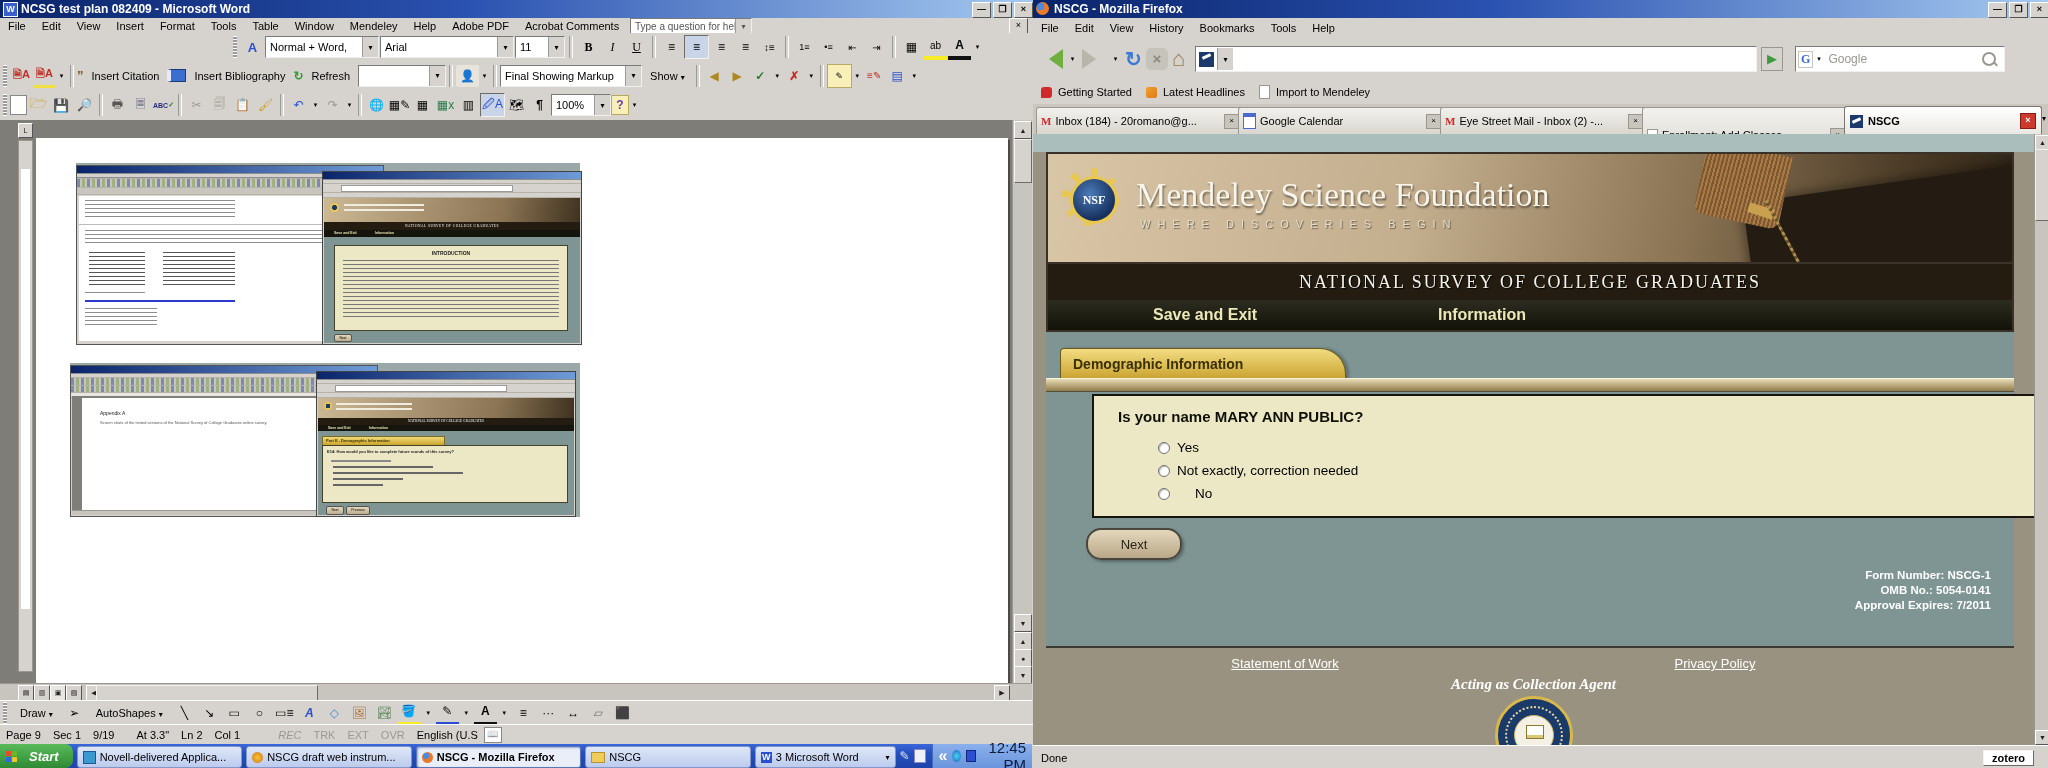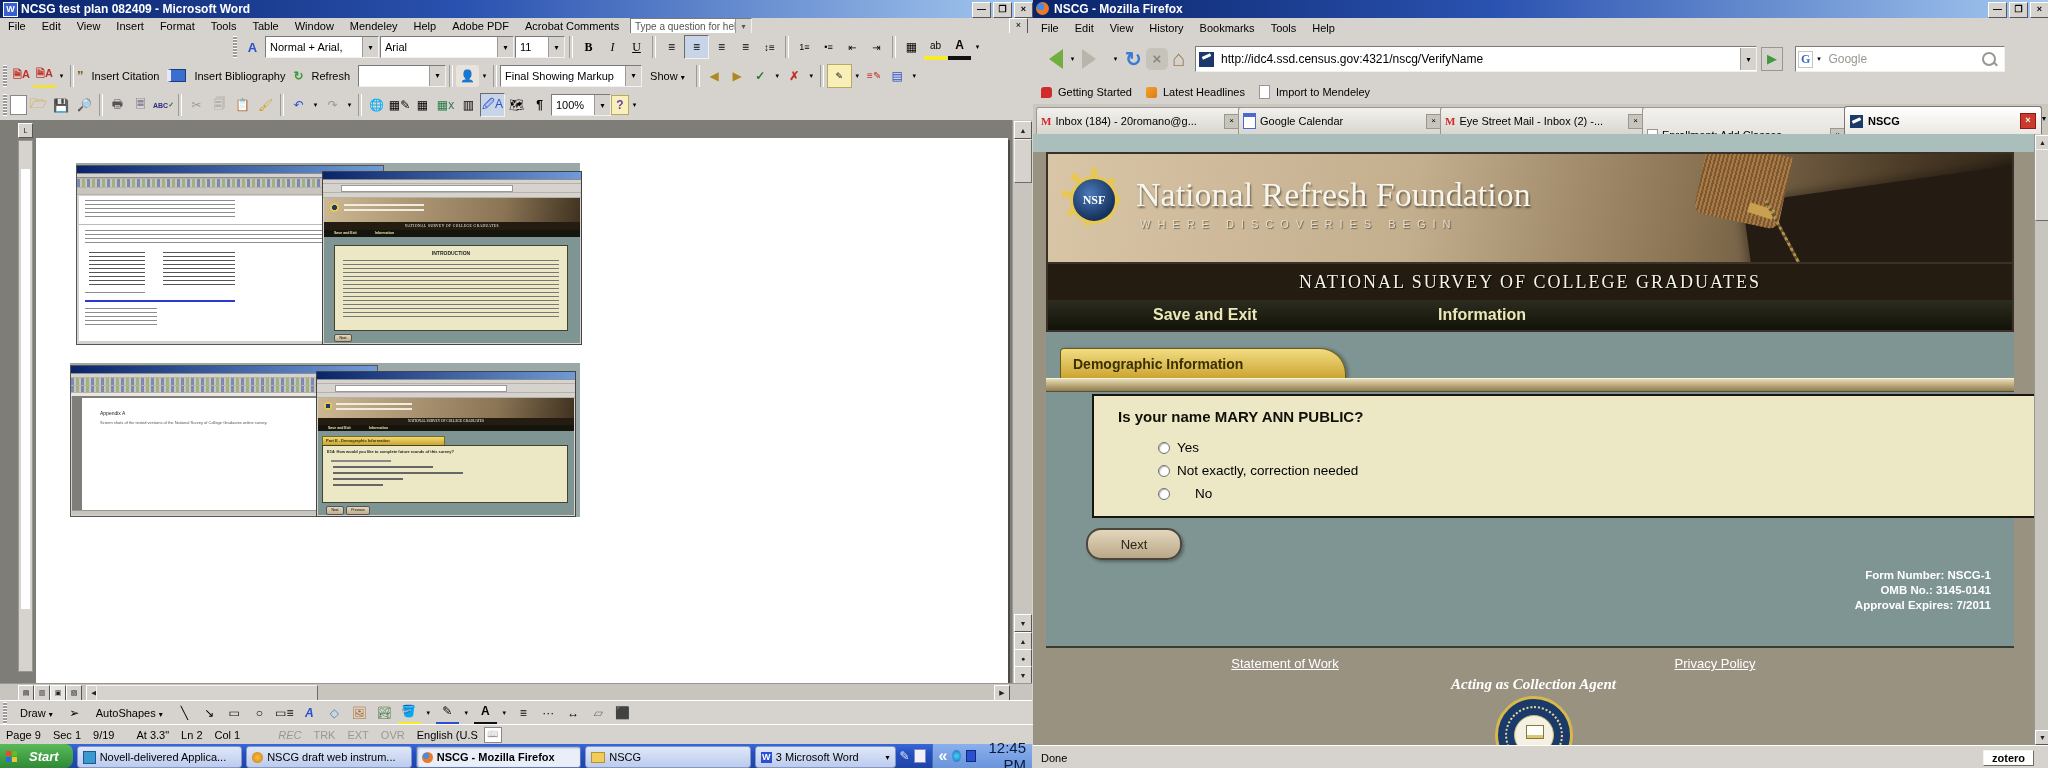--- a/index.html
+++ b/index.html
@@ -74,21 +74,21 @@
         <span class="cmb-ar">▾</span>
       </span>
       <span class="cap-btn a" style="right:4px;top:0;">×</span>
     </div>
 
     <div class="a f tb" style="left:0;top:33px;width:1032px;height:28px;border-bottom:1px solid #b8b5ae;">
       <div class="f" style="margin-left:230px;gap:1px;">
         <span class="grip"></span>
         <span class="ibtn" style="color:#2a4fd0;font-weight:bold;font-size:13px;">A</span>
         <span class="combo" style="width:112px;">
-            <span class="val">Normal + Arial,</span>
+            <span class="val">Normal + Word,</span>
             <span class="cmb-ar">▾</span>
           </span>
         <span class="combo" style="width:132px;">
             <span class="val">Arial</span>
             <span class="cmb-ar">▾</span>
           </span>
         <span class="combo" style="width:48px;">
             <span class="val">11</span>
             <span class="cmb-ar">▾</span>
           </span>
@@ -432,21 +432,20 @@
       <span class="sm-ar">▾</span>
       <span style="width:0;height:0;border:10px solid transparent;border-left:14px solid #b8b5aa;flex:0 0 auto;"></span>
       <span class="sm-ar">▾</span>
       <span style="font-size:20px;color:#3a7bd5;font-weight:bold;flex:0 0 auto;">↻</span>
       <span style="font-size:15px;color:#8a8a84;font-weight:bold;width:22px;height:22px;background:#c6c3ba;border-radius:5px;text-align:center;line-height:22px;flex:0 0 auto;">×</span>
       <span style="font-size:22px;color:#9a7a50;flex:0 0 auto;">⌂</span>
       <span class="combo" style="width:560px;height:24px;margin-left:6px;">
         <span style="width:15px;height:15px;background:#1b3a6b;margin:0 3px;position:relative;flex:0 0 auto;">
           <span style="position:absolute;left:3px;top:3px;width:9px;height:3px;background:#fff;transform:rotate(-25deg);"></span>
         </span>
-        <span class="val" style="font-size:12px;">http://idc4.ssd.census.gov:4321/nscg/VerifyName</span>
         <span class="cmb-ar" style="height:22px;">▾</span>
       </span>
       <span style="font-size:13px;color:#3f9a3f;background:#d6d3ce;border:1px solid #9a9790;width:20px;height:22px;text-align:center;line-height:22px;flex:0 0 auto;">▶</span>
       <span class="combo" style="width:208px;height:24px;margin-left:8px;">
         <span style="font-family:'Liberation Serif',serif;font-weight:bold;color:#3a6ad0;padding:0 2px;border:1px solid #c8c5be;margin-left:2px;font-size:12px;flex:0 0 auto;">G</span>
         <span class="sm-ar" style="height:20px;">▾</span>
         <span class="val" style="color:#9a9790;font-size:12px;">Google</span>
         <span style="width:10px;height:10px;border:2px solid #9a9790;border-radius:50%;position:relative;margin-right:8px;flex:0 0 auto;">
           <span style="position:absolute;left:9px;top:9px;width:5px;height:2px;background:#9a9790;transform:rotate(45deg);"></span>
         </span>
@@ -493,21 +492,21 @@
       <span class="a" style="right:2px;top:10px;font-size:8px;">▾</span>
     </div>
 
     <div class="a" style="left:0;top:134px;width:1015px;height:611px;background:#9a9280;overflow:hidden;">
 
       <div class="a" style="left:0;top:0;width:1001px;height:18px;background:#aabfbc;"></div>
 
       <div class="a" style="left:13px;top:18px;width:968px;height:112px;border:2px solid #3a3228;box-sizing:border-box;background:linear-gradient(100deg,#d9c6a6 0%,#c3ae8e 38%,#8a7454 66%,#4a3a26 88%,#2e2416 100%);overflow:hidden;">
         <div class="a" style="left:14px;top:14px;width:58px;height:58px;border-radius:50%;background:repeating-conic-gradient(#e8c850 0 14deg,rgba(232,200,80,0) 14deg 45deg);"></div>
         <div class="a" style="left:22px;top:22px;width:42px;height:42px;border-radius:50%;background:radial-gradient(circle at 40% 35%,#4a7ab8,#17315e 70%);border:3px solid #e8c850;color:#fff;font:bold 12px 'Liberation Serif',serif;display:flex;align-items:center;justify-content:center;">NSF</div>
-        <div class="a" style="left:88px;top:22px;font:34px 'Liberation Serif',serif;color:#f8f5ec;text-shadow:1px 2px 2px rgba(0,0,0,.5);">National Refresh Foundation</div>
+        <div class="a" style="left:88px;top:22px;font:34px 'Liberation Serif',serif;color:#f8f5ec;text-shadow:1px 2px 2px rgba(0,0,0,.5);">Mendeley Science Foundation</div>
         <div class="a" style="left:92px;top:64px;font:11px 'Liberation Sans',sans-serif;letter-spacing:7px;color:#e4ddc9;text-shadow:1px 1px 1px rgba(0,0,0,.5);">WHERE DISCOVERIES BEGIN</div>
 
         <div class="a" style="left:700px;top:28px;width:300px;height:100px;background:#241c12;transform:rotate(-8deg);box-shadow:-4px -4px 8px rgba(0,0,0,.3);"></div>
         <div class="a" style="left:652px;top:-6px;width:86px;height:74px;background:repeating-linear-gradient(93deg,#a97a45 0 2px,#7c5830 2px 4px);transform:rotate(12deg);border-radius:0 0 10px 10px;"></div>
         <div class="a" style="left:700px;top:52px;width:26px;height:10px;background:#c8a050;transform:rotate(18deg);"></div>
         <div class="a" style="left:742px;top:40px;width:3px;height:110px;background:repeating-linear-gradient(to bottom,#b09050 0 3px,#6a5428 3px 6px);transform:rotate(-28deg);"></div>
       </div>
 
       <div class="a" style="left:13px;top:130px;width:968px;height:36px;background:#241c10;border-left:2px solid #3a3228;border-right:2px solid #3a3228;box-sizing:border-box;color:#f5f2ea;font:18px 'Liberation Serif',serif;letter-spacing:2px;display:flex;align-items:center;justify-content:center;text-shadow:1px 1px 1px #000;">NATIONAL SURVEY OF COLLEGE GRADUATES</div>
 
@@ -535,21 +534,21 @@
           <div class="a f" style="left:64px;top:90px;gap:25px;">
             <span class="radio"></span>
             <span style="font-size:13.5px;">No</span>
           </div>
         </div>
 
         <div class="a" style="left:40px;top:196px;width:96px;height:32px;border-radius:15px;background:linear-gradient(#e3d7bc,#b9a888);border:2px solid #4a463c;box-sizing:border-box;display:flex;align-items:center;justify-content:center;font-size:13px;color:#2a2418;box-shadow:2px 2px 3px rgba(0,0,0,.3);">Next</div>
 
         <div class="a" style="left:690px;top:236px;width:255px;text-align:right;color:#fff;font-weight:bold;font-size:11.5px;line-height:15px;">
           <div>Form Number: NSCG-1</div>
-          <div>OMB No.: 3145-0141</div>
+          <div>OMB No.: 5054-0141</div>
           <div>Approval Expires: 7/2011</div>
         </div>
       </div>
 
       <div class="a" style="left:0;top:514px;width:1001px;height:97px;background:#9a9280;overflow:hidden;">
         <span class="a uline" style="left:162px;top:8px;width:180px;text-align:center;color:#fff;font-size:13px;">Statement of Work</span>
         <span class="a uline" style="left:592px;top:8px;width:180px;text-align:center;color:#fff;font-size:13px;">Privacy Policy</span>
         <div class="a" style="left:0;top:28px;width:1001px;text-align:center;color:#fff;font:bold italic 15px 'Liberation Serif',serif;">Acting as Collection Agent</div>
 
         <div class="a" style="left:462px;top:48px;width:78px;height:78px;border-radius:50%;background:#1a3a6a;border:3px solid #d8b84a;box-sizing:border-box;">

